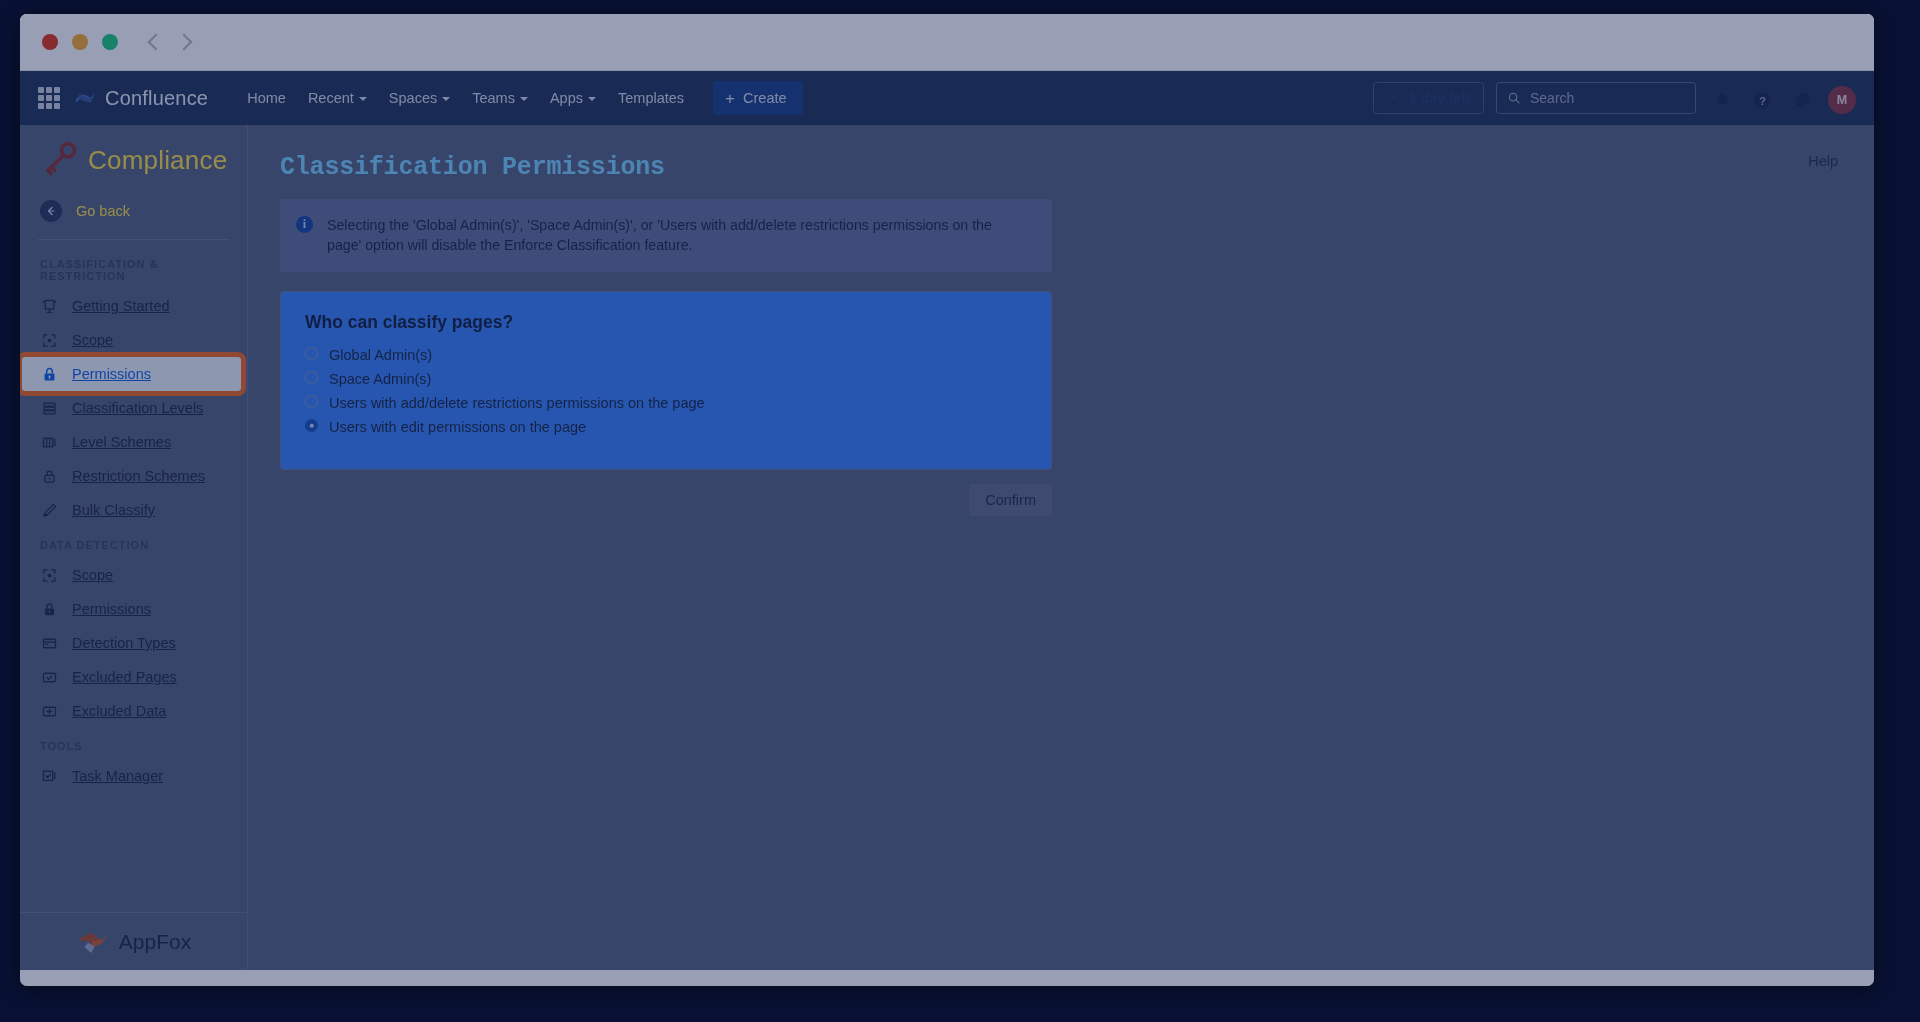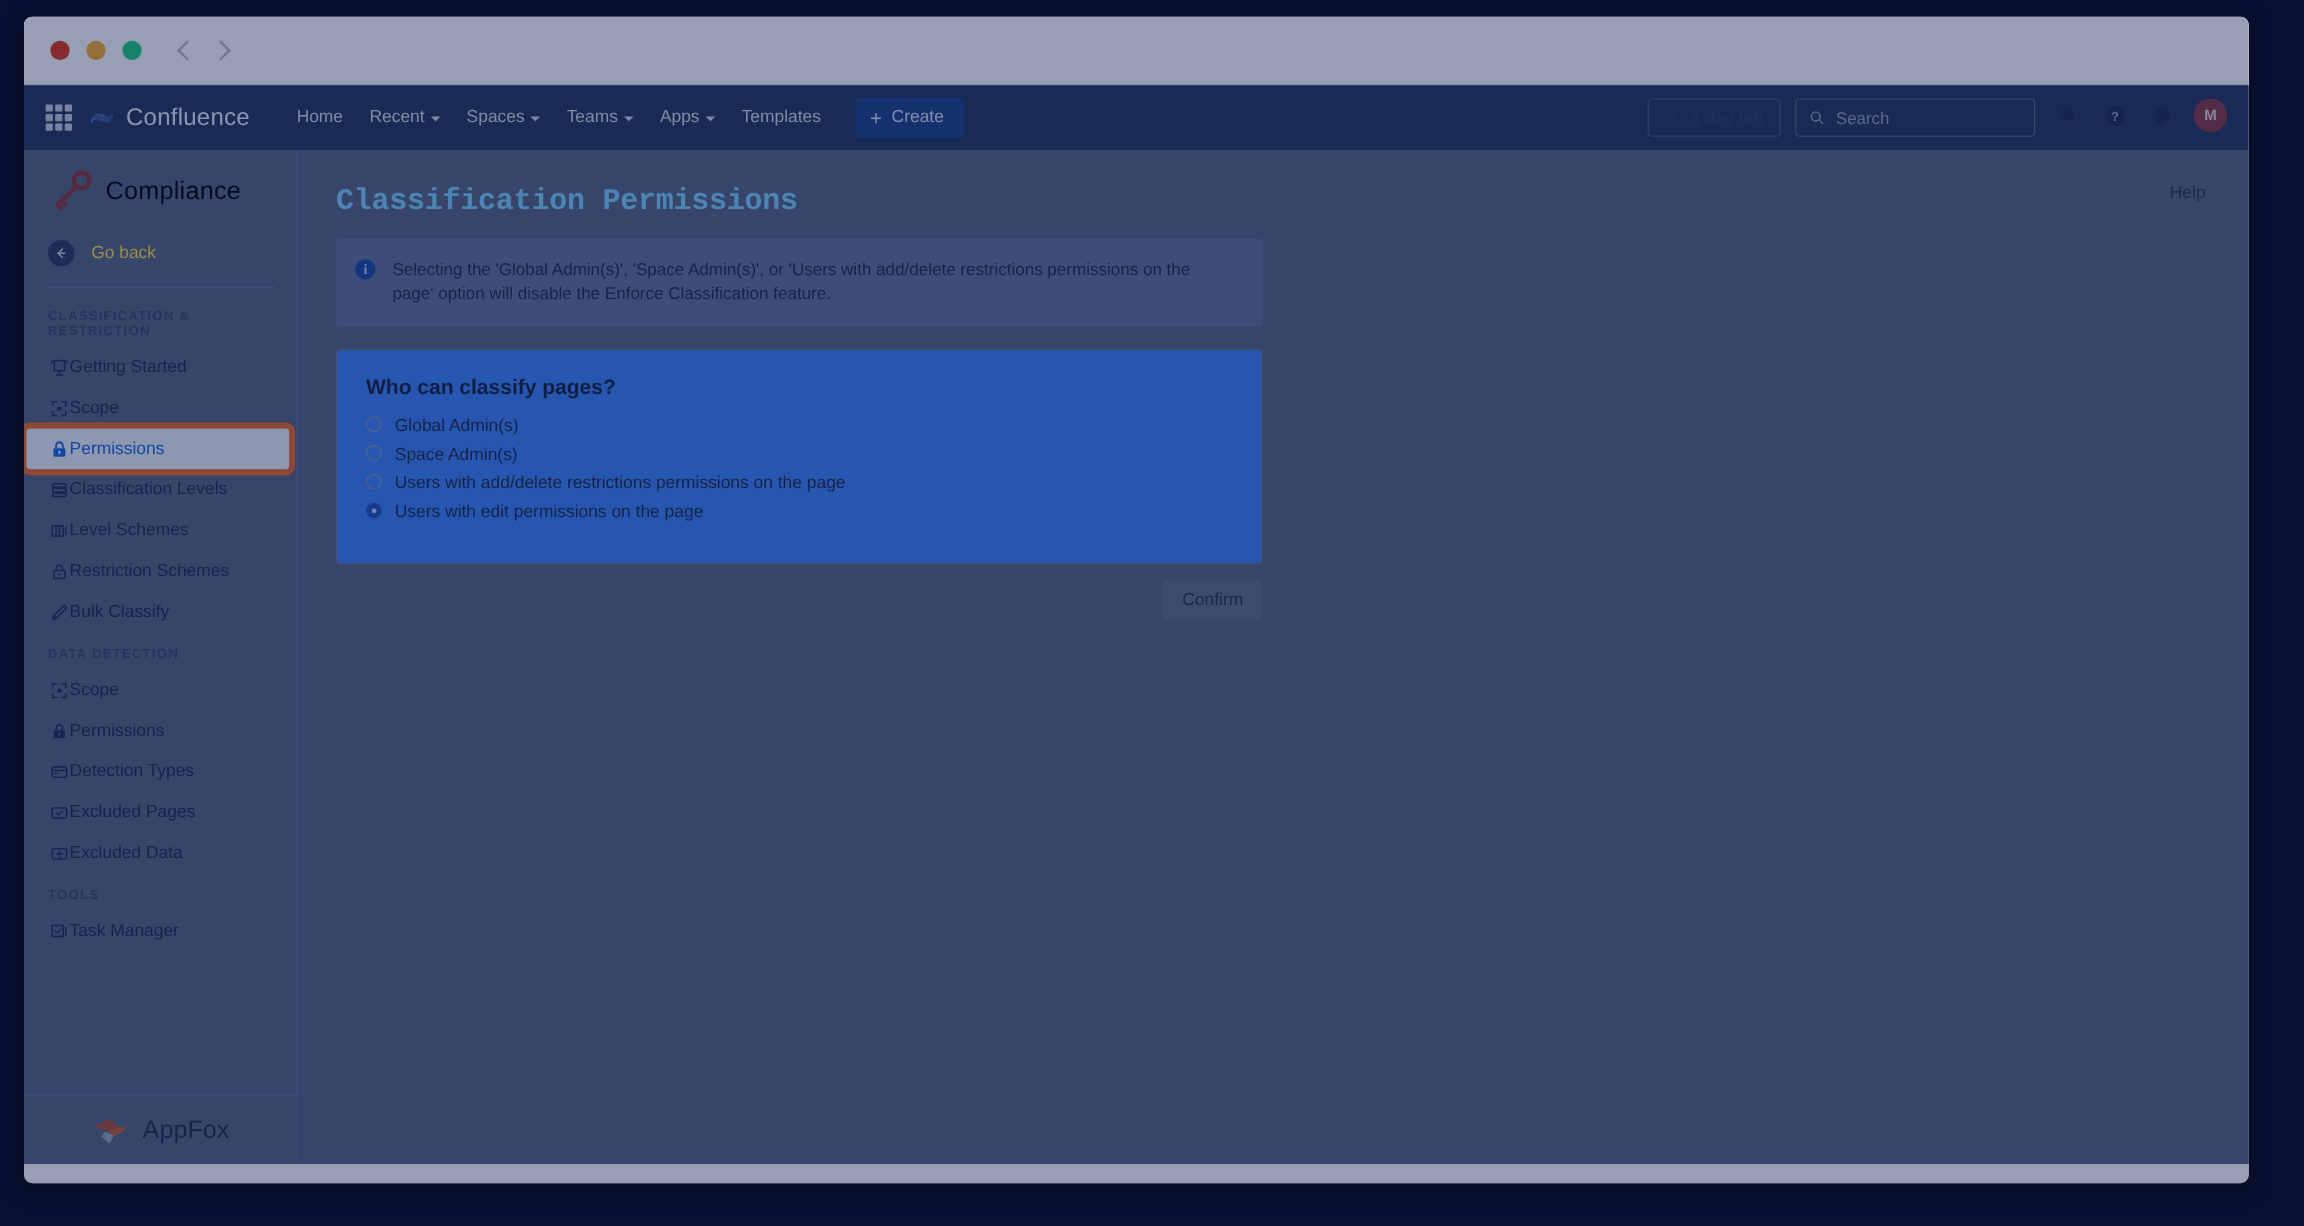--- a/index.html
+++ b/index.html
@@ -113,21 +113,21 @@
     gap: 8px;
     cursor: pointer;
     border: none;
     font-family: inherit;
   }
   .plus-glyph { font-size: 17px; line-height: 1; color: #d9dee9; }
 
   .nav-right {
     margin-left: auto;
     display: flex;
-    align-items: flex-start;
+    align-items: flex-end;
     gap: 12px;
   }
   .trial-pill {
     border: 1px solid #4a5c87;
     border-radius: 3.5px;
     height: 32px;
     padding: 0 13px;
     display: flex;
     align-items: center;
     gap: 8px;
@@ -186,21 +186,21 @@
     overflow: hidden;
     padding-bottom: 58px;
   }
   .side-head {
     display: flex;
     align-items: center;
     gap: 6px;
     padding: 14px 16px 10px 20px;
   }
   .key-icon { width: 42px; height: 42px; flex: none; }
-  .side-head-title { font-size: 21px; color: #000000; letter-spacing: .2px; text-align: center; }
+  .side-head-title { font-size: 26px; color: #fde047; letter-spacing: .2px; text-align: center; }
 
   .goback {
     display: flex; align-items: center; gap: 14px;
     padding: 9px 20px 9px 20px;
     cursor: pointer;
   }
   .goback-circle {
     width: 22px; height: 22px; border-radius: 50%;
     background: #2d3b5c;
     display: flex; align-items: center; justify-content: center;
@@ -217,26 +217,28 @@
     font-size: 11px;
     font-weight: 700;
     letter-spacing: 1px;
     color: #3b4763;
     padding: 12px 20px 7px 20px;
   }
 
   .side-item {
     display: flex;
     align-items: center;
+    gap: 14px;
     height: 34px;
     padding: 0 20px;
     cursor: pointer;
     color: #202b47;
     font-size: 14.5px;
     position: relative;
+    text-decoration: underline;
   }
   .side-item .ico { width: 18px; height: 18px; flex: none; display:flex; align-items:center; justify-content:center; }
 
   .side-item.active {
     background: #eef1f6;
     color: #1565e0;
     margin: 0 6px 0 2px;
     padding: 0 18px;
     border-radius: 3px;
     outline: 4px solid #f36b21;

